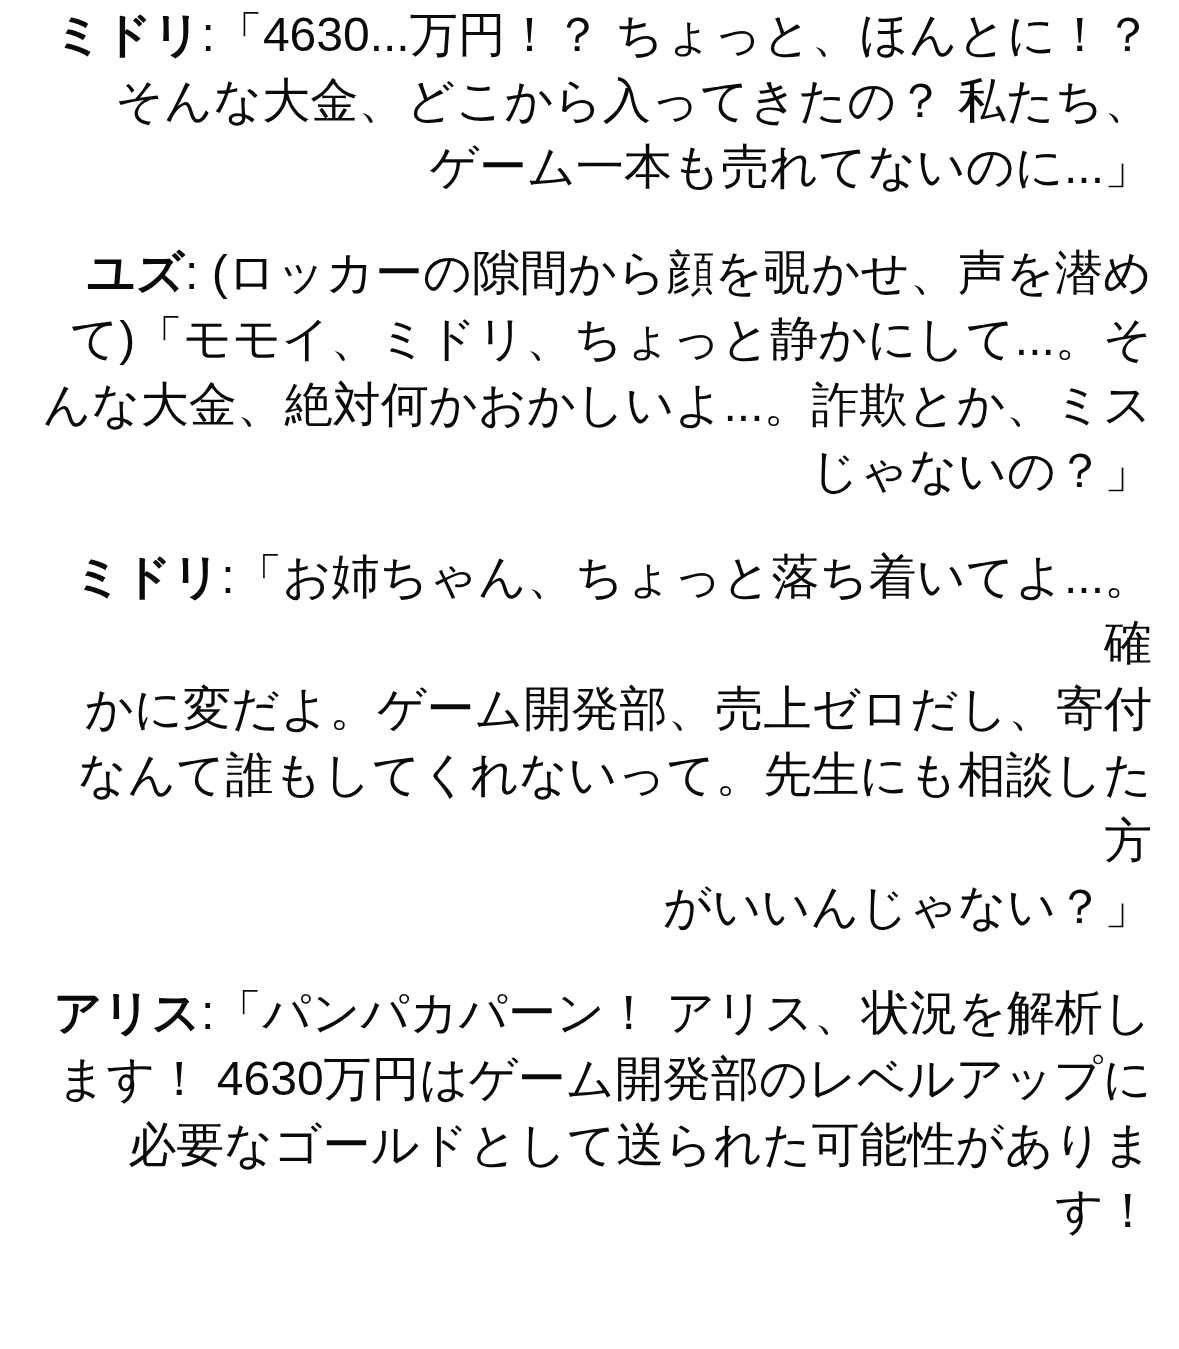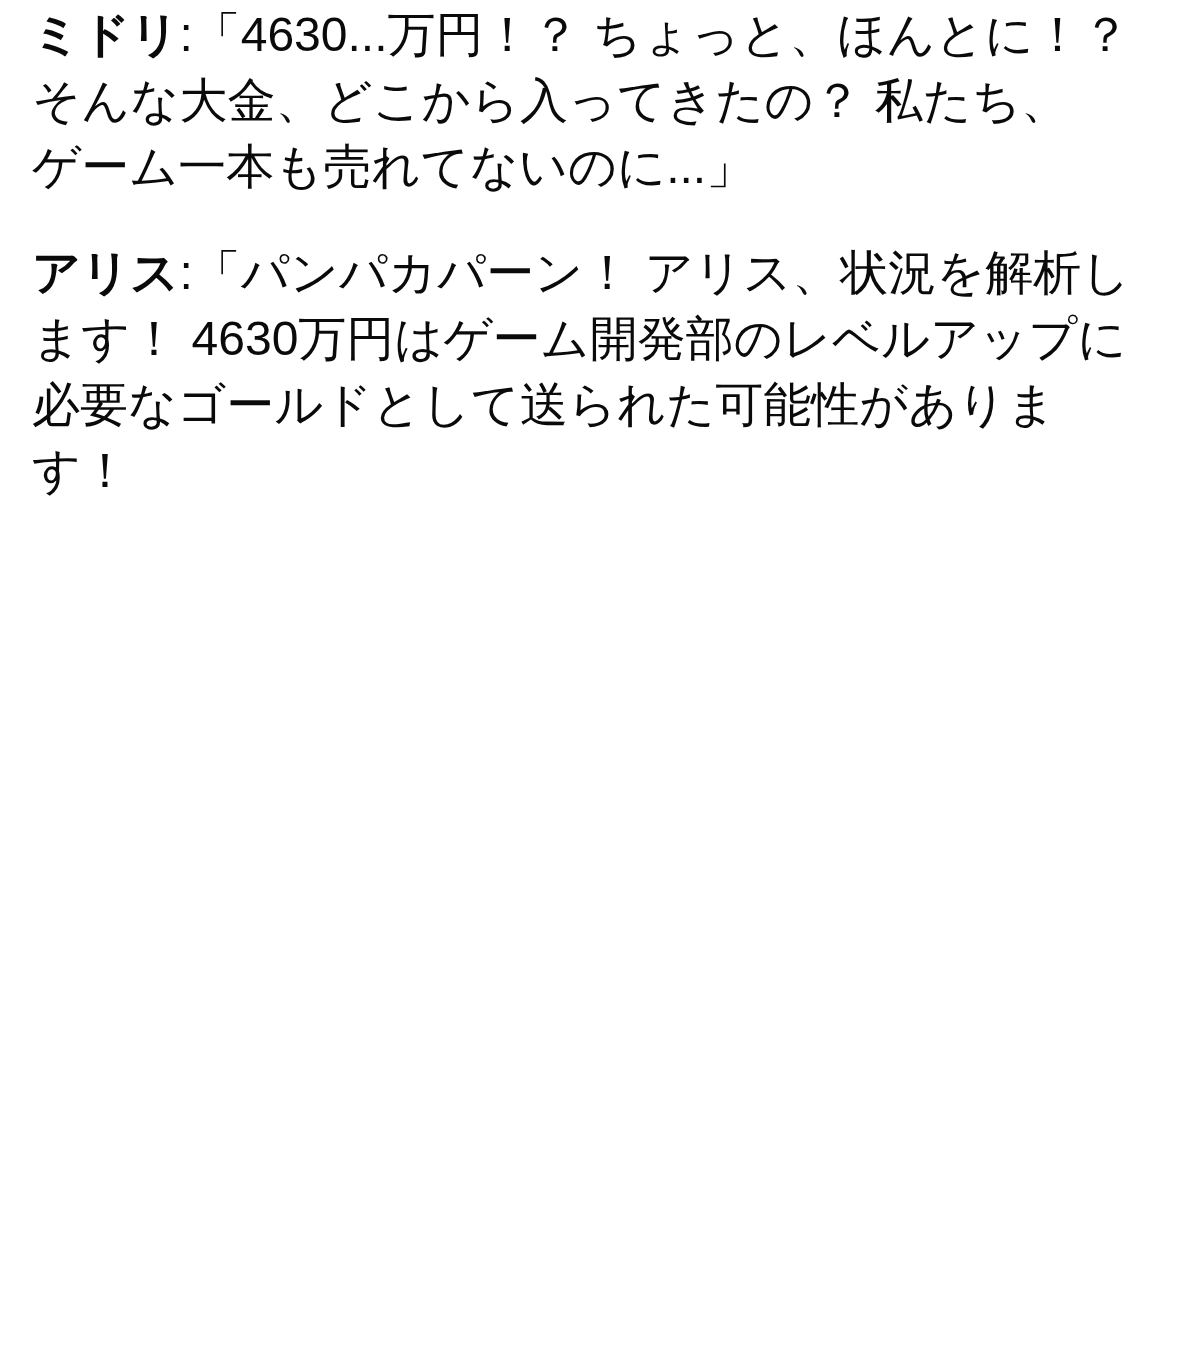--- a/index.html
+++ b/index.html
@@ -17,20 +17,21 @@
     padding: 2px 27px 0 32px;
     font-family: "Liberation Sans", "DejaVu Sans", sans-serif;
     color: #0a0a0a;
   }
   .dialogue-line {
     margin: 0 0 40px 0;
     font-size: 48px;
     line-height: 66px;
     letter-spacing: 0;
     overflow-wrap: break-word;
+    text-align: right;
   }
   .speaker {
     font-weight: 700;
   }
   .sep {
     font-weight: 400;
   }
   .utterance {
     font-weight: 400;
     
@@ -39,20 +40,28 @@
 </style>
 </head>
 <body>
 
 <div class="page">
 
   <p class="dialogue-line"><span class="speaker">ミドリ</span><span class="sep">:</span><span class="utterance">「4630...万円！？ ちょっと、ほんとに！？
 そんな大金、どこから入ってきたの？ 私たち、
 ゲーム一本も売れてないのに...」</span></p>
 
+  <p class="dialogue-line"><span class="speaker">ユズ</span><span class="sep">:</span><span class="utterance"> (ロッカーの隙間から顔を覗かせ、声を潜め
+て)「モモイ、ミドリ、ちょっと静かにして...。そ
+んな大金、絶対何かおかしいよ...。詐欺とか、ミス
+じゃないの？」</span></p>
 
 
+  <p class="dialogue-line"><span class="speaker">ミドリ</span><span class="sep">:</span><span class="utterance">「お姉ちゃん、ちょっと落ち着いてよ...。確
+かに変だよ。ゲーム開発部、売上ゼロだし、寄付
+なんて誰もしてくれないって。先生にも相談した方
+がいいんじゃない？」</span></p>
 
   <p class="dialogue-line"><span class="speaker">アリス</span><span class="sep">:</span><span class="utterance">「パンパカパーン！ アリス、状況を解析し
 ます！ 4630万円はゲーム開発部のレベルアップに
 必要なゴールドとして送られた可能性があります！</span></p>
 
 </div>
 
 </body></html>

